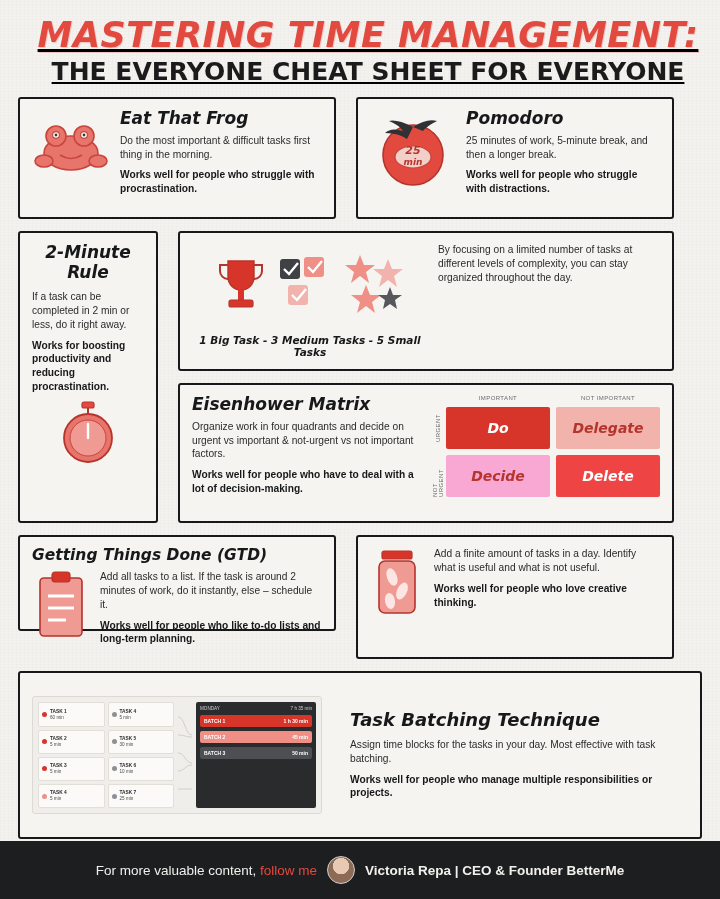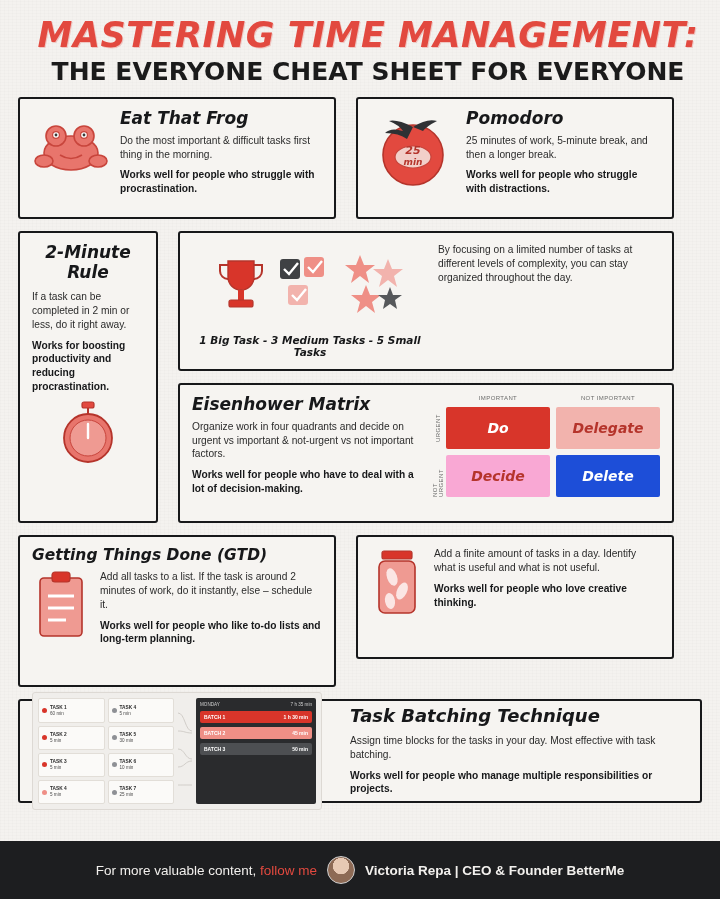--- a/index.html
+++ b/index.html
@@ -21,21 +21,21 @@
     position: absolute; inset: 0;
     background:
       repeating-linear-gradient(0deg, rgba(0,0,0,0.012) 0px, rgba(0,0,0,0.012) 1px, transparent 1px, transparent 3px),
       repeating-linear-gradient(90deg, rgba(0,0,0,0.010) 0px, rgba(0,0,0,0.010) 1px, transparent 1px, transparent 4px);
     pointer-events: none;
     z-index: 0;
   }
   .layer { position: relative; z-index: 1; }
 
   
-  .header { padding: 18px 18px 8px 34px; text-align: center; }
+  .header { padding: 18px 18px 8px 34px; text-align: center; text-decoration: underline; }
   .title-main {
     font-family: "DejaVu Sans", sans-serif;
     font-weight: bold;
     font-style: italic;
     font-size: 35px;
     letter-spacing: 0.5px;
     color: #e2493f;
     line-height: 1.0;
     text-shadow: 1px 1px 0 rgba(226,73,63,0.25);
     white-space: nowrap;
@@ -105,25 +105,25 @@
   }
 
   .taskline {
     font-family: "DejaVu Sans", sans-serif;
     font-weight: bold; font-style: italic;
     font-size: 10.5px; color: #17181a;
     text-align: center; margin-top: 6px;
   }
 
   
-  .r3-gtd    { width: 318px; height: 152px; }
+  .r3-gtd    { width: 318px; height: 96px; }
   .r3-pickle { width: 318px; height: 124px; }
 
   
-  .r4 { width: 100%; height: 104px; }
+  .r4 { width: 100%; height: 168px; }
 
   
   .footer {
     position: absolute; left: 0; right: 0; bottom: 0;
     height: 58px; background: #1d1e20;
     display: flex; align-items: center; justify-content: center;
     gap: 10px; z-index: 2;
   }
   .footer-left { color: #f2f0ed; font-size: 13.5px; }
   .footer-left .accent { color: #e2493f; }
@@ -138,21 +138,21 @@
   .matrix-wrap { position: relative; padding-left: 14px; padding-top: 12px; }
   .mx-grid { display: grid; grid-template-columns: 104px 104px; grid-template-rows: 42px 42px; gap: 6px; }
   .mx-cell {
     display:flex; align-items:center; justify-content:center;
     font-family:"DejaVu Sans", sans-serif; font-weight:bold; font-style:italic;
     font-size:14px; color:#fff; border-radius:2px;
   }
   .mx-do { background:#d8352a; }
   .mx-delegate { background:#f2b3ad; color:#b5342b; }
   .mx-decide { background:#f9a8d4; color:#b5342b; }
-  .mx-delete { background:#1d4ed8; }
+  .mx-delete { background:#ef4444; }
   .mx-top { position:absolute; top:0; left:14px; right:0; display:flex; gap:6px; }
   .mx-top span { width:104px; text-align:center; font-size:6px; letter-spacing:.4px; color:#6b6b6b; }
   .mx-side { position:absolute; left:0; top:12px; height:90px; display:flex; flex-direction:column; justify-content:space-between; }
   .mx-side span {
     font-size:6px; letter-spacing:.4px; color:#6b6b6b;
     writing-mode: vertical-rl; transform: rotate(180deg); height:42px;
     display:flex; align-items:center; justify-content:center;
   }
 
   

